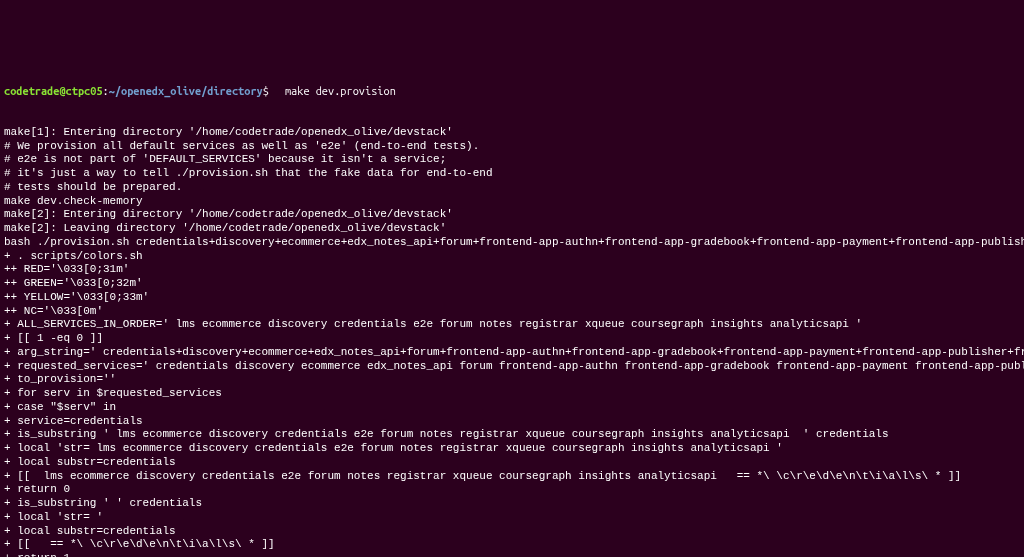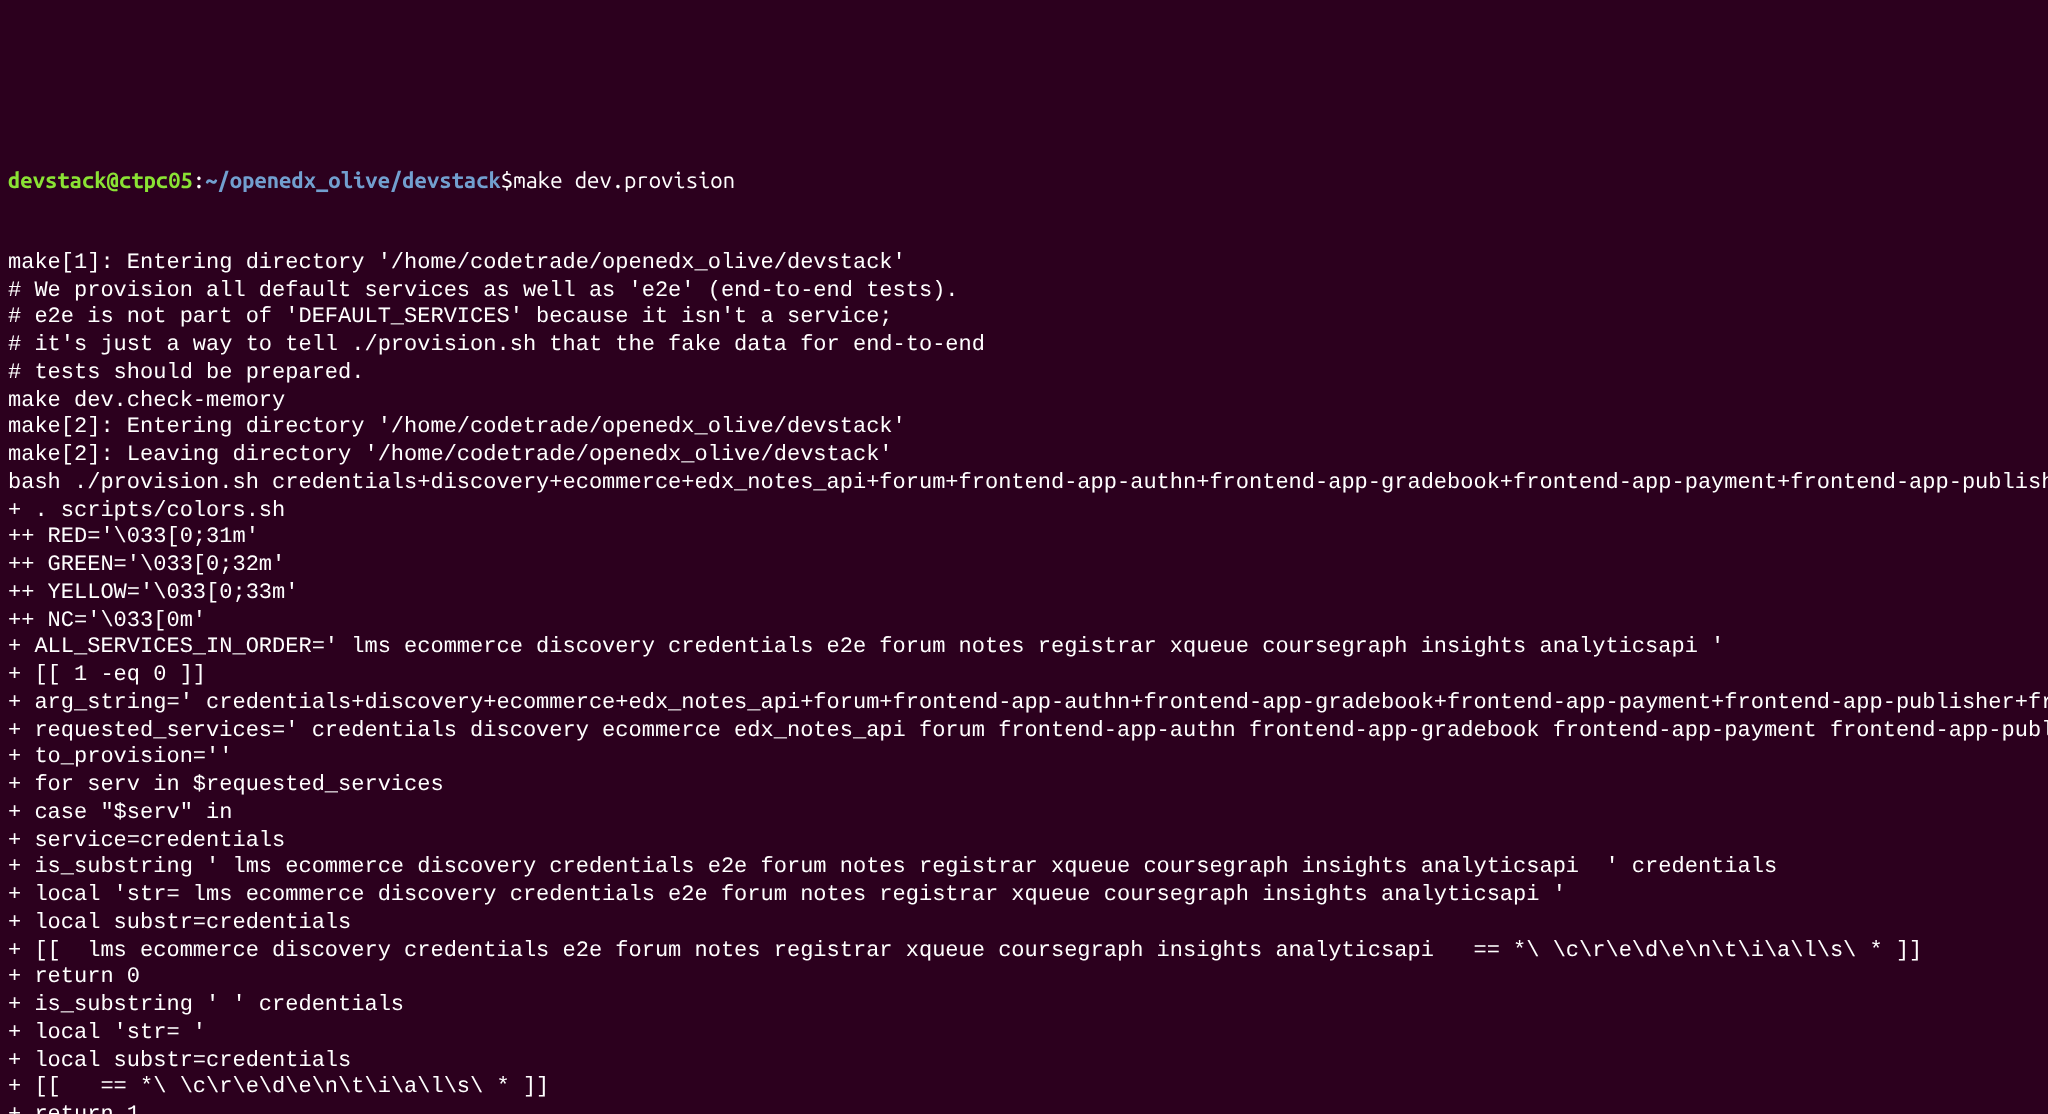--- a/index.html
+++ b/index.html
@@ -16,27 +16,27 @@
     white-space: pre;
   }
   .terminal {
     width: 100%;
     height: 100%;
   }
   .line { white-space: pre; }
   .prompt-user { color: #8ae234; font-weight: bold; }
   .prompt-path { color: #729fcf; font-weight: bold; }
   .prompt-dollar { color: #ffffff; }
-  .cmd { color: #ffffff; }
+  .cmd { color: #ffffff; margin-left: 16px; }
   .out { color: #ffffff; font-family: Liberation Mono, monospace; }
 </style>
 </head>
 <body>
 
 
 
 <div class="terminal">
-  <div class="line"><span class="prompt-user">devstack@ctpc05</span><span class="prompt-dollar">:</span><span class="prompt-path">~/openedx_olive/devstack</span><span class="prompt-dollar">$</span><span class="cmd">make dev.provision</span></div>
+  <div class="line"><span class="prompt-user">codetrade@ctpc05</span><span class="prompt-dollar">:</span><span class="prompt-path">~/openedx_olive/directory</span><span class="prompt-dollar">$</span><span class="cmd">make dev.provision</span></div>
   <div id="output"><div class="line out">make[1]: Entering directory '/home/codetrade/openedx_olive/devstack'</div><div class="line out"># We provision all default services as well as 'e2e' (end-to-end tests).</div><div class="line out"># e2e is not part of 'DEFAULT_SERVICES' because it isn't a service;</div><div class="line out"># it's just a way to tell ./provision.sh that the fake data for end-to-end</div><div class="line out"># tests should be prepared.</div><div class="line out">make dev.check-memory</div><div class="line out">make[2]: Entering directory '/home/codetrade/openedx_olive/devstack'</div><div class="line out">make[2]: Leaving directory '/home/codetrade/openedx_olive/devstack'</div><div class="line out">bash ./provision.sh credentials+discovery+ecommerce+edx_notes_api+forum+frontend-app-authn+frontend-app-gradebook+frontend-app-payment+frontend-app-publisher+frontend-app-learning+lms+studio+e2e</div><div class="line out">+ . scripts/colors.sh</div><div class="line out">++ RED='\033[0;31m'</div><div class="line out">++ GREEN='\033[0;32m'</div><div class="line out">++ YELLOW='\033[0;33m'</div><div class="line out">++ NC='\033[0m'</div><div class="line out">+ ALL_SERVICES_IN_ORDER=' lms ecommerce discovery credentials e2e forum notes registrar xqueue coursegraph insights analyticsapi '</div><div class="line out">+ [[ 1 -eq 0 ]]</div><div class="line out">+ arg_string=' credentials+discovery+ecommerce+edx_notes_api+forum+frontend-app-authn+frontend-app-gradebook+frontend-app-payment+frontend-app-publisher+frontend-app-learning+lms+studio+e2e '</div><div class="line out">+ requested_services=' credentials discovery ecommerce edx_notes_api forum frontend-app-authn frontend-app-gradebook frontend-app-payment frontend-app-publisher frontend-app-learning lms studio e2e '</div><div class="line out">+ to_provision=''</div><div class="line out">+ for serv in $requested_services</div><div class="line out">+ case "$serv" in</div><div class="line out">+ service=credentials</div><div class="line out">+ is_substring ' lms ecommerce discovery credentials e2e forum notes registrar xqueue coursegraph insights analyticsapi  ' credentials</div><div class="line out">+ local 'str= lms ecommerce discovery credentials e2e forum notes registrar xqueue coursegraph insights analyticsapi '</div><div class="line out">+ local substr=credentials</div><div class="line out">+ [[  lms ecommerce discovery credentials e2e forum notes registrar xqueue coursegraph insights analyticsapi   == *\ \c\r\e\d\e\n\t\i\a\l\s\ * ]]</div><div class="line out">+ return 0</div><div class="line out">+ is_substring ' ' credentials</div><div class="line out">+ local 'str= '</div><div class="line out">+ local substr=credentials</div><div class="line out">+ [[   == *\ \c\r\e\d\e\n\t\i\a\l\s\ * ]]</div><div class="line out">+ return 1</div></div>
 </div>
 
 
 
 
 </body></html>

